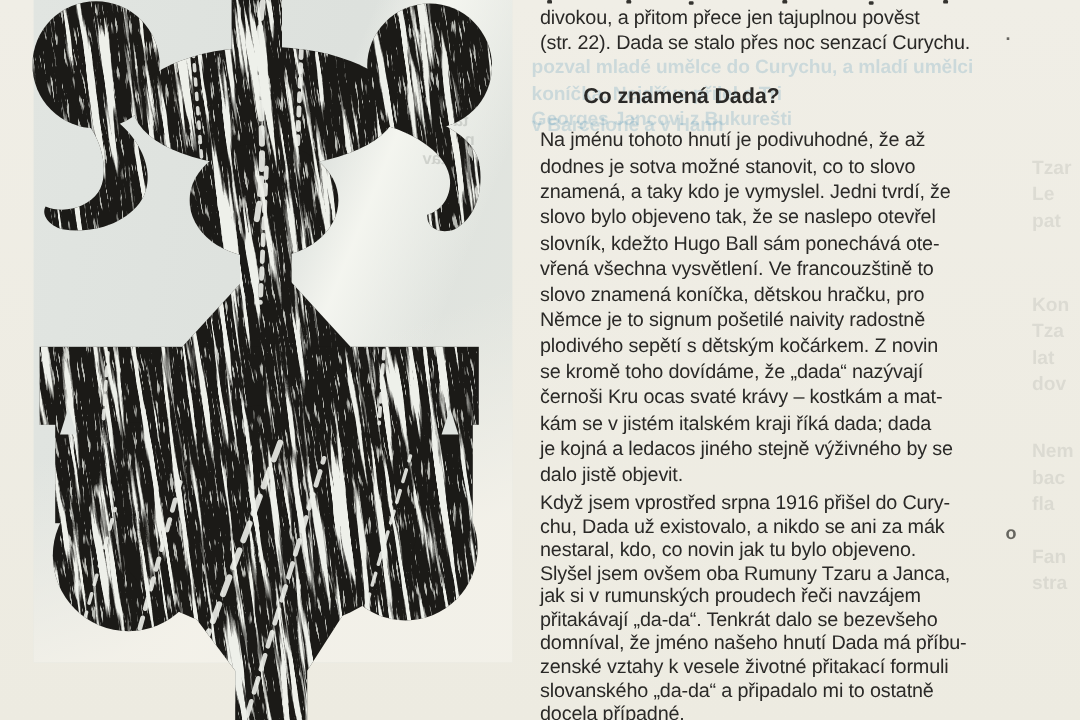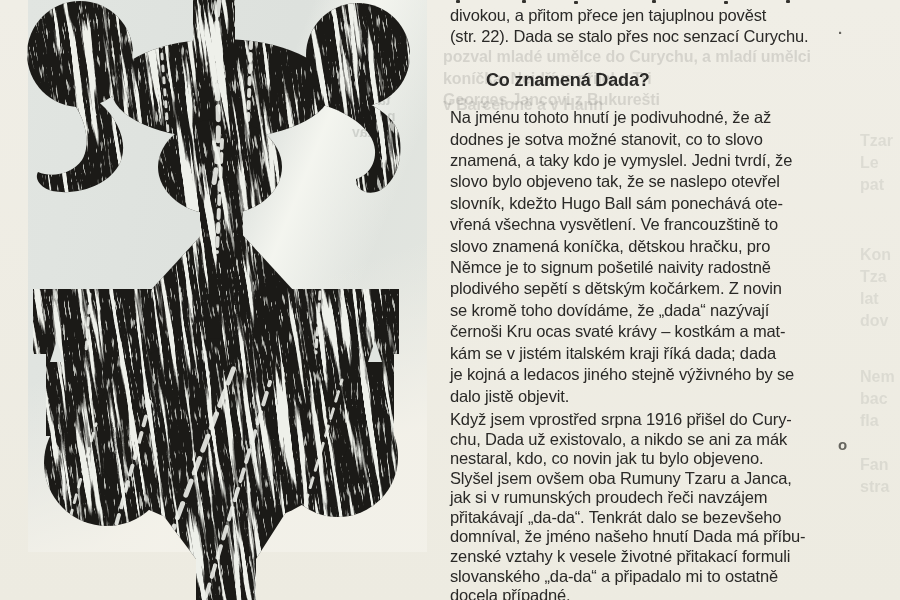--- a/index.html
+++ b/index.html
@@ -30,21 +30,21 @@
   .para2{margin-top:3px;}
   .para2 .line{line-height:19.6px;}
 
   
   .remnant{position:absolute;top:0;left:6px;width:4px;height:3px;background:#34332f;border-radius:1px;
     box-shadow:66px 0 #34332f,118px 1px #34332f,196px 0 #34332f,268px 1px #34332f,330px 0 #34332f;}
 
   
   .ghosts{position:absolute;left:443px;top:0;width:460px;height:140px;}
   .ghost-line{position:absolute;left:0;white-space:nowrap;font-size:16px;font-weight:700;
-    color:#404040;opacity:.15;filter:blur(.4px);letter-spacing:-0.1px;}
+    color:#0369a1;opacity:.15;filter:blur(.4px);letter-spacing:-0.1px;}
   .ghost-edge{position:absolute;left:860px;top:0;width:40px;height:560px;overflow:hidden;}
   .ghost-frag{position:absolute;left:0;white-space:nowrap;font-size:16px;font-weight:700;
     color:#5c615c;opacity:.12;filter:blur(.4px);}
   .ghost-panel{position:absolute;left:0;top:0;width:440px;height:200px;}
   .ghost-mirror{position:absolute;white-space:nowrap;font-size:14px;font-weight:700;
     color:#6a6f6a;opacity:.22;filter:blur(.5px);transform:scaleX(-1);}
 
   
   .edge-marks{position:absolute;left:838px;top:0;width:60px;height:600px;}
   .edge-mark{position:absolute;left:0;font-size:15px;font-weight:700;color:#45443f;opacity:.8;}

